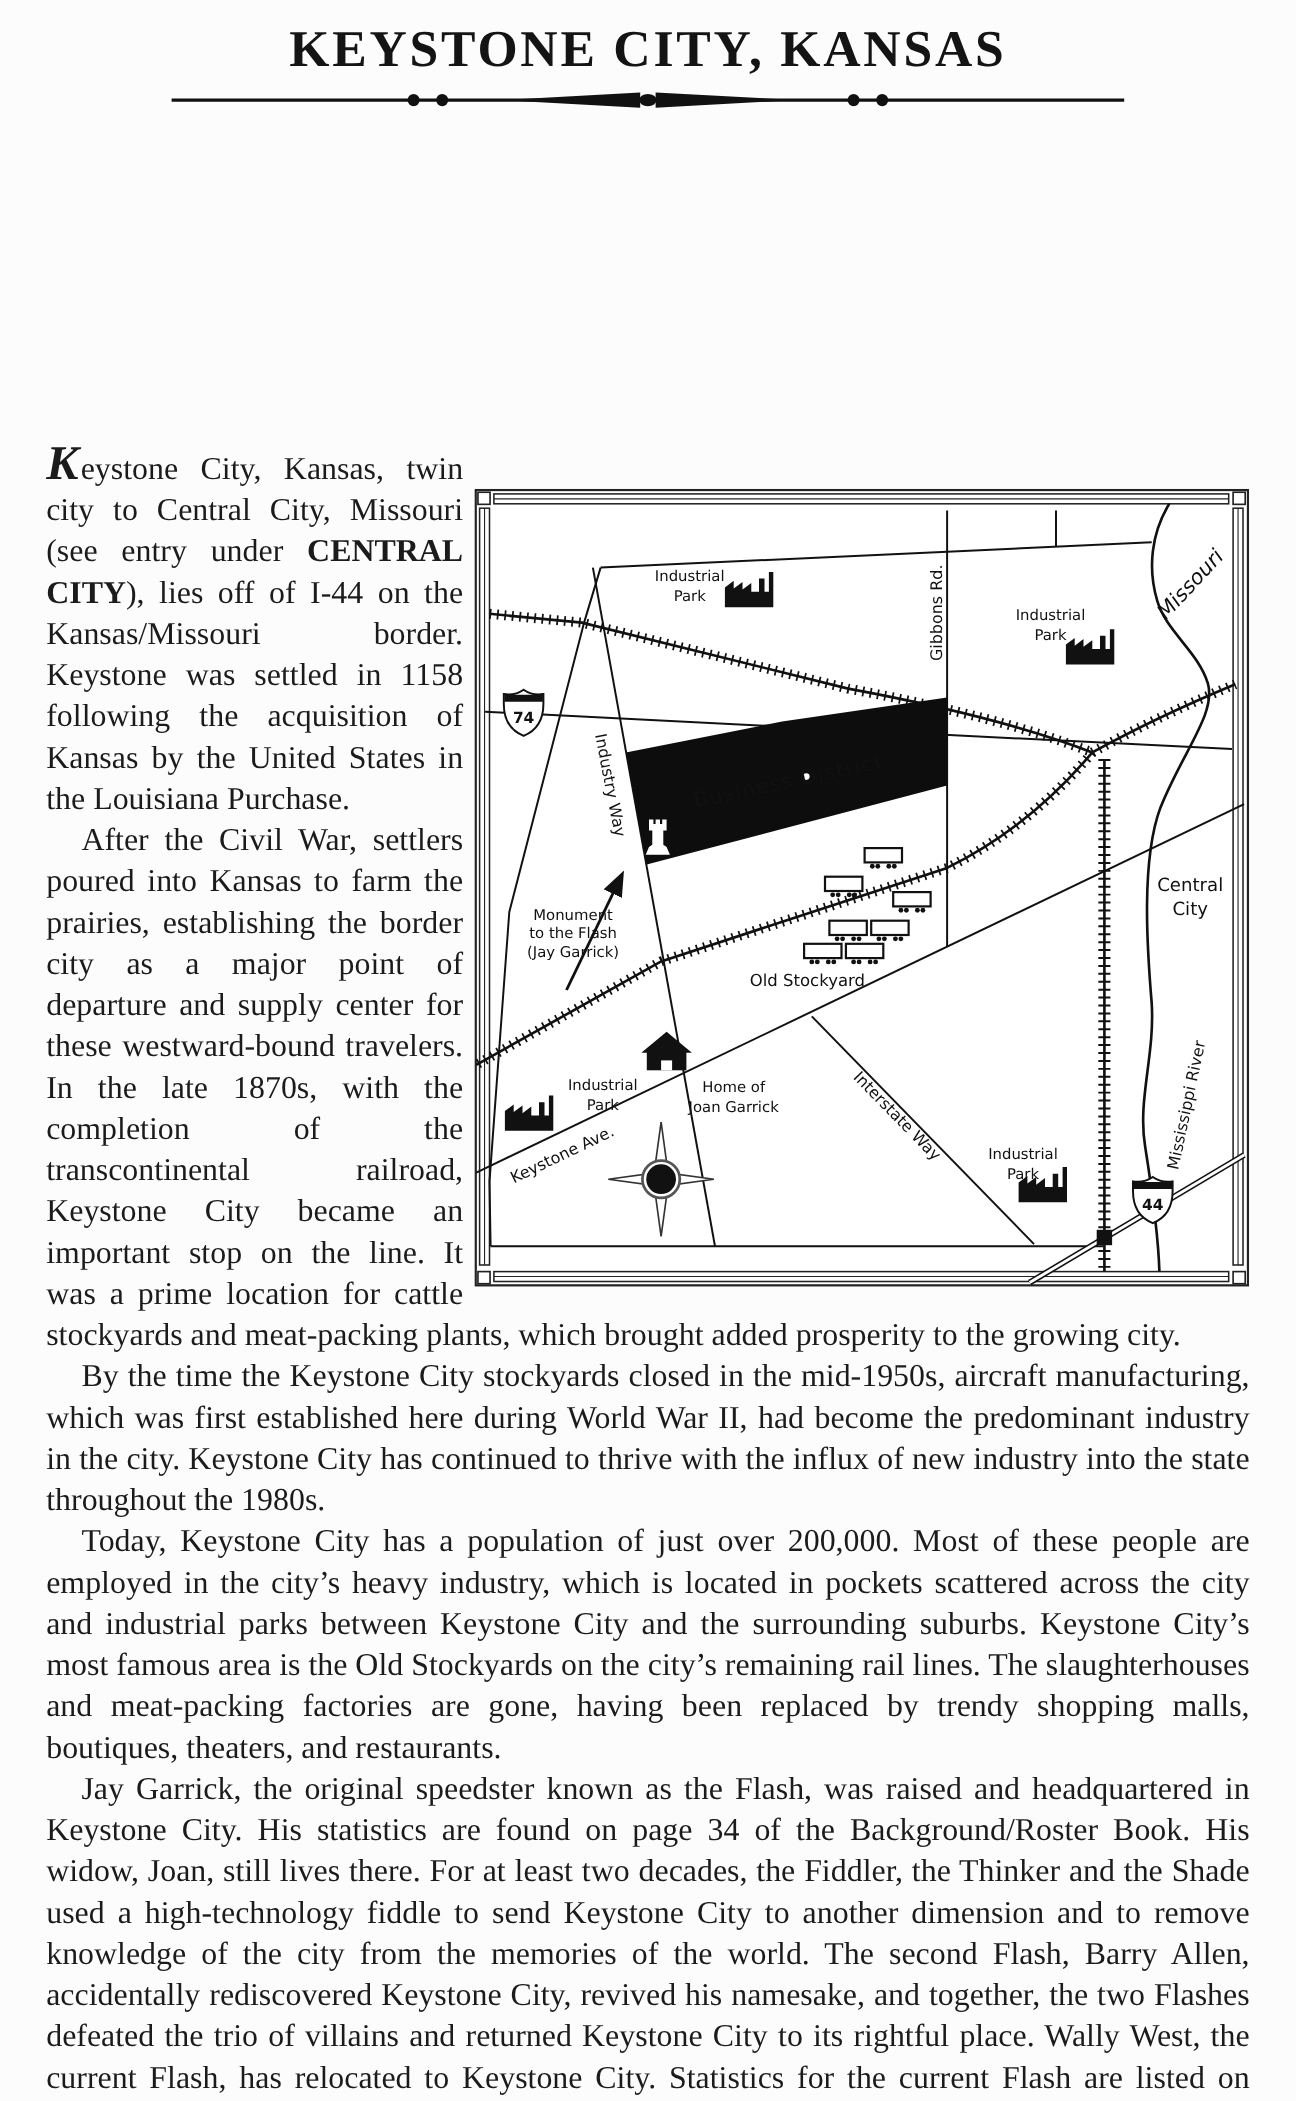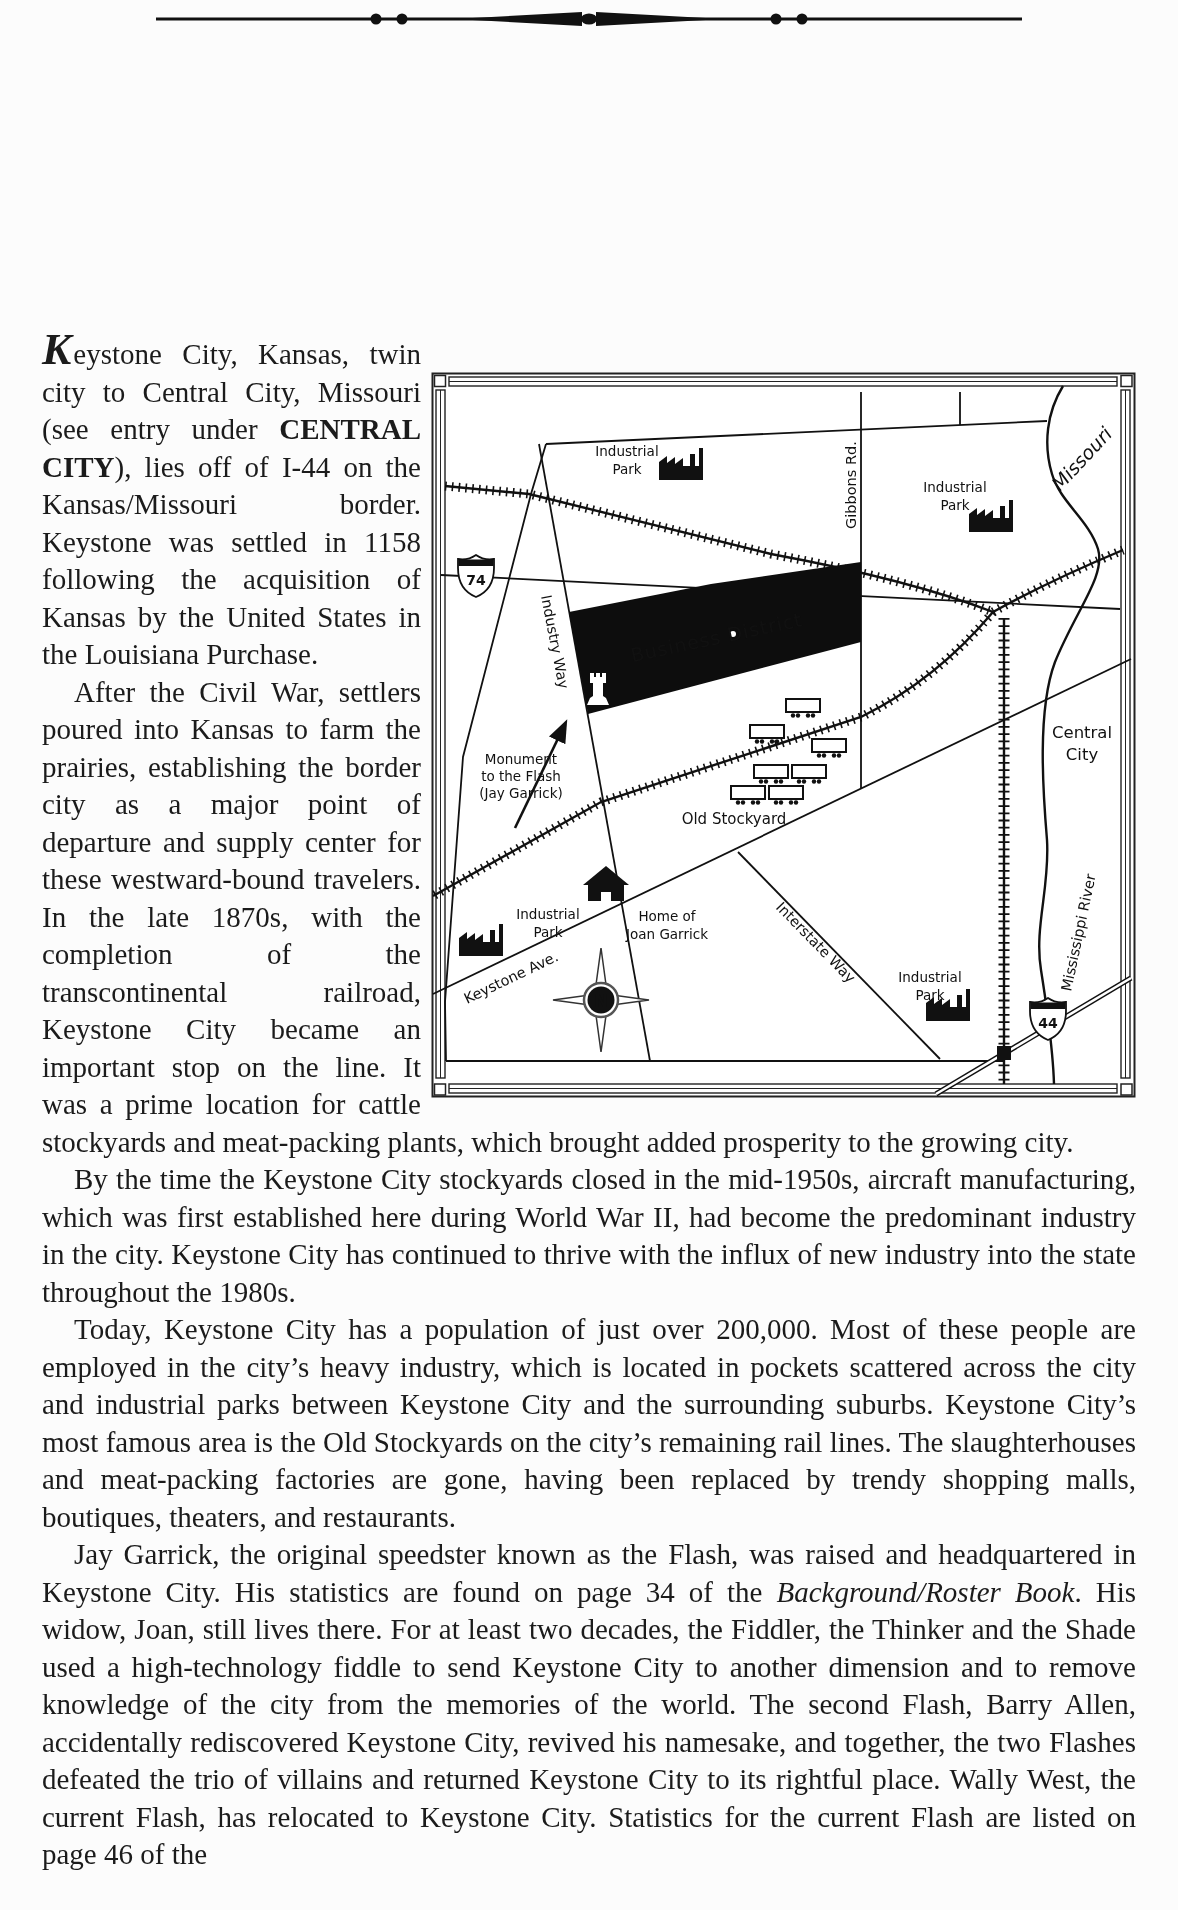--- a/index.html
+++ b/index.html
@@ -35,32 +35,33 @@
     width:705px; height:727px;
     margin:36px 0 18px 10px;
   }
   .content p { text-indent:32px; }
   .content p.first { text-indent:0; margin-top:308px; }
   .dropk {
     font-style:italic; font-weight:700;
     font-size:44px; line-height:0; padding-right:2px;
   }
   .bold { font-weight:700; }
-  .it { font-style:italic; }
+  .it { }
   
   .map-figure text {
     font-family:"DejaVu Sans", sans-serif;
     fill:#111;
   }
 </style>
 </head>
 <body>
 
 <div class="page">
 
+  <h1 class="page-title">KEYSTONE CITY, KANSAS</h1>
 
   <svg class="divider" width="870" height="18" viewBox="0 0 870 18">
     <line x1="2" y1="9" x2="868" y2="9" stroke="#111" stroke-width="3"></line>
     <circle cx="222" cy="9" r="5.5" fill="#111"></circle>
     <circle cx="248" cy="9" r="5.5" fill="#111"></circle>
     <polygon points="300,9 428,2 428,16" fill="#111"></polygon>
     <ellipse cx="435" cy="9" rx="8" ry="5.5" fill="#111"></ellipse>
     <polygon points="570,9 442,2 442,16" fill="#111"></polygon>
     <circle cx="622" cy="9" r="5.5" fill="#111"></circle>
     <circle cx="648" cy="9" r="5.5" fill="#111"></circle>

